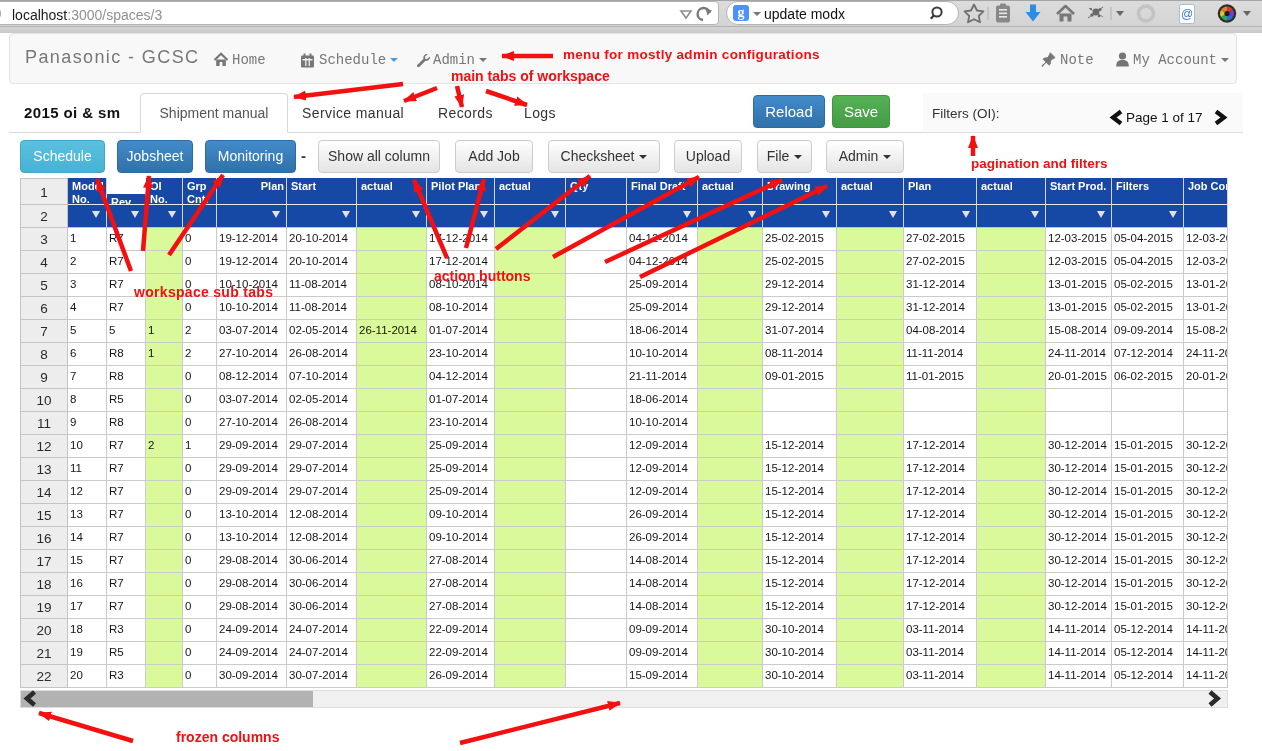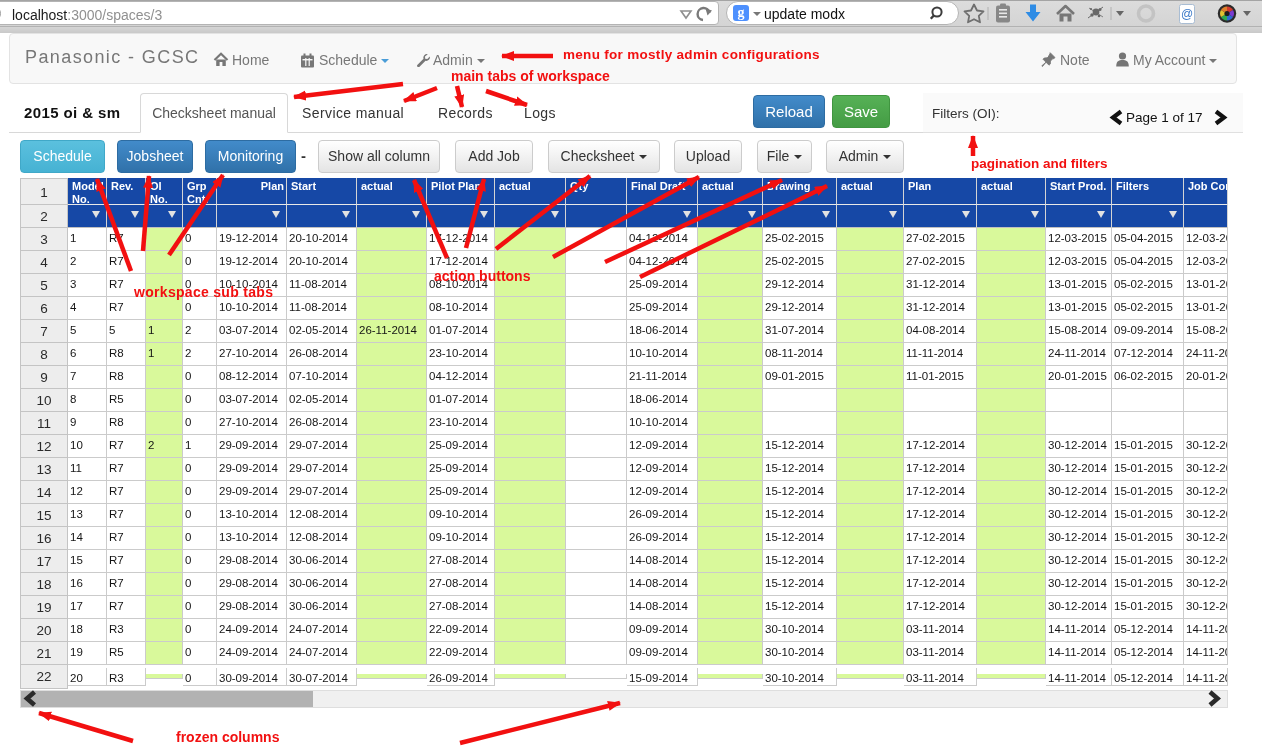--- a/index.html
+++ b/index.html
@@ -12,21 +12,21 @@
 #urltxt span{color:#909090;}
 #globe{position:absolute;left:-7px;top:4px;width:15px;height:15px;border-radius:50%;background:radial-gradient(#e8e8e8,#b8b8b8);border:1px solid #9a9a9a;}
 #searchbar{position:absolute;left:726px;top:1px;width:233px;height:24px;background:#fff;border:1px solid #b4b4b4;border-radius:13px;}
 #gicon{position:absolute;left:6px;top:3px;width:16px;height:16px;background:#4d90fe;border-radius:3px;color:#fff;font-size:14px;font-weight:bold;text-align:center;line-height:16px;font-family:"Liberation Serif",serif;}
 #searchtxt{position:absolute;left:37px;top:4px;font-size:14px;color:#111;}
 .chromeband{position:absolute;left:0;top:26px;width:1262px;height:1px;background:#b2b2b2;}
 .chromeband2{position:absolute;left:0;top:27px;width:1262px;height:6px;background:linear-gradient(#d5d5d5,#c9c9c9);}
 
 #navbar{position:absolute;left:9px;top:33px;width:1228px;height:51px;background:#f8f8f8;border:1px solid #e3e3e3;border-radius:4px;}
 #brand{position:absolute;left:16px;top:14px;font-size:18px;color:#777;letter-spacing:1.4px;}
-.navitem{position:absolute;top:19px;font-size:14px;color:#777;}
+.navitem{position:absolute;top:19px;font-size:14px;color:#777;font-family:Liberation Mono, monospace;}
 .caret{display:inline-block;width:0;height:0;border-left:4px solid transparent;border-right:4px solid transparent;border-top:4px solid #777;vertical-align:middle;margin-left:4px;}
 
 #wsname{position:absolute;left:24px;top:104px;font-size:15px;font-weight:bold;color:#111;letter-spacing:0.4px;}
 #tabline{position:absolute;left:9px;top:132px;width:1234px;height:1px;background:#d8d8d8;}
 #activetab{position:absolute;left:140px;top:93px;width:148px;height:40px;background:#fff;border:1px solid #d8d8d8;border-bottom:1px solid #fff;border-radius:4px 4px 0 0;font-size:14px;color:#555;text-align:center;line-height:38px;}
 .tabtxt{position:absolute;top:105px;font-size:14px;color:#333;letter-spacing:0.4px;}
 
 #filtpanel{position:absolute;left:923px;top:93px;width:320px;height:40px;background:#fafafa;border-bottom:1px solid #e0e0e0;}
 #filttxt{position:absolute;left:9px;top:13px;font-size:13.5px;color:#333;}
 #pagetxt{position:absolute;left:203px;top:17px;font-size:13.5px;color:#111;}
@@ -137,21 +137,21 @@
     <path d="M9 1.5 L14 6.5 L12.8 7.7 L12 7.5 L9.5 10 L9.3 13 L8 14.2 L5 11.2 L1.5 15.5 L0.8 14.8 L5 11.2 M5 11.2 L2 8.2 L3.2 7 L6.2 6.8 L8.7 4.3 L8.5 3.5 Z" fill="#777" stroke="#777" stroke-width="0.8"></path>
   </svg>
 <div class="navitem" style="left:1060px;top:52px;">Note</div>
 <svg class="abs" style="left:1115px;top:52px;" width="15" height="15" viewBox="0 0 15 15">
     <circle cx="7.5" cy="4.0" r="3.6" fill="#757575"></circle>
     <path d="M1.2 14.5 C1.2 9.2 3.8 8.0 7.5 8.0 C11.2 8.0 13.8 9.2 13.8 14.5 Z" fill="#757575"></path>
   </svg>
 <div class="navitem" style="left:1133px;top:52px;">My Account<span class="caret"></span></div>
 <div id="wsname">2015 oi &amp; sm</div>
 <div id="tabline"></div>
-<div id="activetab">Checksheet manual</div>
+<div id="activetab">Shipment manual</div>
 <div class="tabtxt" style="left:302px;">Service manual</div>
 <div class="tabtxt" style="left:438px;">Records</div>
 <div class="tabtxt" style="left:524px;">Logs</div>
 <div id="filtpanel">
     <div id="filttxt">Filters (OI):</div>
     <div id="pagetxt">Page 1 of 17</div>
   </div>
 <div class="btn btnb abs" style="left:753px;top:95px;width:72px;font-size:15px;">Reload</div>
 <div class="btn btng abs" style="left:832px;top:95px;width:58px;font-size:15px;">Save</div>
 <div class="btn btni" style="left:20px;width:85px;">Schedule</div>
@@ -161,21 +161,21 @@
 <div class="btn " style="left:455px;width:78px;">Add Job</div>
 <div class="btn " style="left:548px;width:112px;">Checksheet<span class="dcaret"></span></div>
 <div class="btn " style="left:674px;width:68px;">Upload</div>
 <div class="btn " style="left:757px;width:55px;">File<span class="dcaret"></span></div>
 <div class="btn " style="left:826px;width:78px;">Admin<span class="dcaret"></span></div>
 <div class="abs" style="left:301px;top:147px;font-size:15px;font-weight:bold;color:#333;">-</div>
 <div id="tbl">
 <div class="trow" style="height:27px;">
 <div class="c rn" style="width:48px;line-height:27px;border-top:1px solid #c4c4c4;">1</div>
 <div class="c hc hw" style="width:39px;">Model No.</div>
-<div class="c hc" style="width:39px;">Rev.</div>
+<div class="c hc" style="width:39px;margin-top:16px;">Rev.</div>
 <div class="c hc hw" style="width:37px;">OI No.</div>
 <div class="c hc hw" style="width:34px;">Grp Cnt.</div>
 <div class="c hc" style="width:70px;text-align:right;">Plan</div>
 <div class="c hc" style="width:70px;">Start</div>
 <div class="c hc" style="width:70px;">actual</div>
 <div class="c hc" style="width:68px;">Pilot Plan</div>
 <div class="c hc" style="width:71px;">actual</div>
 <div class="c hc" style="width:61px;">Qty</div>
 <div class="c hc" style="width:71px;">Final Draft</div>
 <div class="c hc" style="width:65px;">actual</div>
@@ -652,21 +652,21 @@
 <div class="c dc" style="width:71px;">09-09-2014</div>
 <div class="c dc g" style="width:65px;"></div>
 <div class="c dc" style="width:74px;">30-10-2014</div>
 <div class="c dc g" style="width:67px;"></div>
 <div class="c dc" style="width:73px;">03-11-2014</div>
 <div class="c dc g" style="width:69px;"></div>
 <div class="c dc" style="width:66px;">14-11-2014</div>
 <div class="c dc" style="width:72px;">05-12-2014</div>
 <div class="c dc" style="width:44px;">14-11-2014</div>
 </div>
-<div class="trow" style="height:23px;align-items:center;">
+<div class="trow" style="height:23px;">
 <div class="c rn" style="width:48px;line-height:23px;">22</div>
 <div class="c dc" style="width:39px;">20</div>
 <div class="c dc" style="width:39px;">R3</div>
 <div class="c dc g" style="width:37px;"></div>
 <div class="c dc" style="width:34px;">0</div>
 <div class="c dc" style="width:70px;">30-09-2014</div>
 <div class="c dc" style="width:70px;">30-07-2014</div>
 <div class="c dc g" style="width:70px;"></div>
 <div class="c dc" style="width:68px;">26-09-2014</div>
 <div class="c dc g" style="width:71px;"></div>

